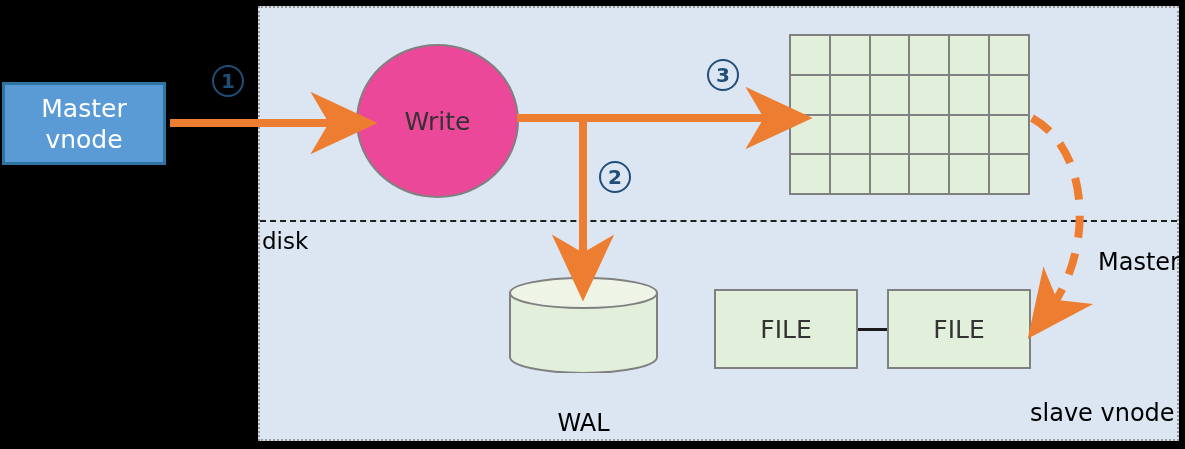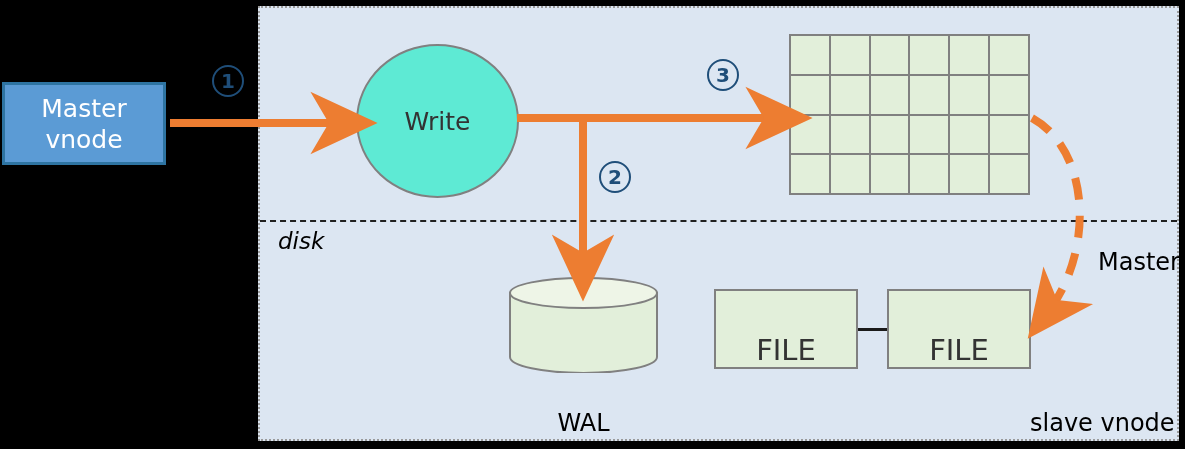--- a/index.html
+++ b/index.html
@@ -48,21 +48,21 @@
     text-align: center;
   }
 
   
   #write-node {
     position: absolute;
     left: 356px;
     top: 44px;
     width: 163px;
     height: 154px;
-    background: #5eead4;
+    background: #ec4899;
     border: 2px solid #808080;
     border-radius: 50%;
     box-sizing: border-box;
     display: flex;
     align-items: center;
     justify-content: center;
     font-size: 25px;
     color: #333333;
   }
 
@@ -114,21 +114,21 @@
     background: #e2efda;
   }
 
   
   .layer-label {
     position: absolute;
     font-size: 23px;
     color: #000000;
   }
   #label-memory { left: 278px; top: 196px; }
-  #label-disk   { left: 278px; top: 228px; font-style: italic; }
+  #label-disk   { left: 262px; top: 228px; }
 
   
   #memdisk-divider {
     position: absolute;
     left: 260px;
     top: 220px;
     width: 917px;
     height: 0;
     border-top: 2.5px dashed #202020;
   }
@@ -154,23 +154,23 @@
   
   .file-box {
     position: absolute;
     top: 289px;
     width: 144px;
     height: 80px;
     background: #e2efda;
     border: 2px solid #808080;
     box-sizing: border-box;
     display: flex;
-    align-items: flex-end;
-    justify-content: center;
-    font-size: 29px;
+    align-items: center;
+    justify-content: center;
+    font-size: 25px;
     color: #333333;
   }
   #file-box-1 { left: 714px; }
   #file-box-2 { left: 887px; }
   #file-connector {
     position: absolute;
     left: 858px;
     top: 328px;
     width: 29px;
     height: 0;
@@ -183,21 +183,21 @@
     left: 1098px;
     top: 248px;
     font-size: 24px;
     color: #000000;
   }
 
   
   #slave-vnode-label {
     position: absolute;
     left: 1030px;
-    top: 409px;
+    top: 399px;
     font-size: 24px;
     color: #000000;
   }
 </style>
 </head>
 <body>
 
 <div id="canvas">
 
   <div id="vnode-panel"></div>

